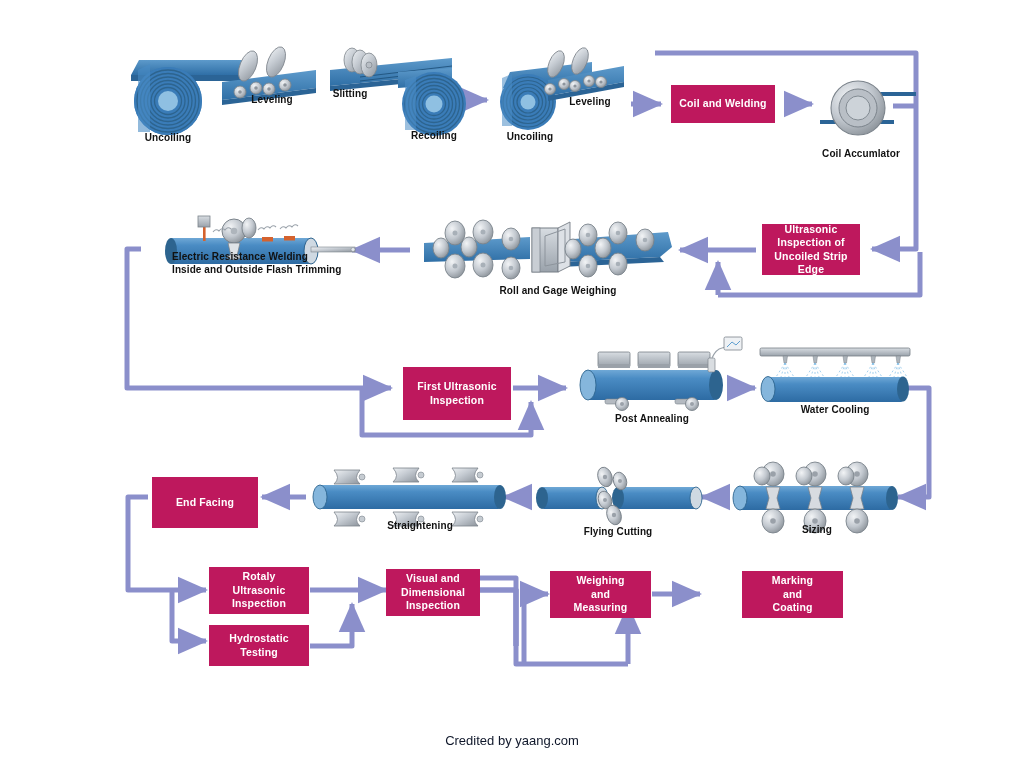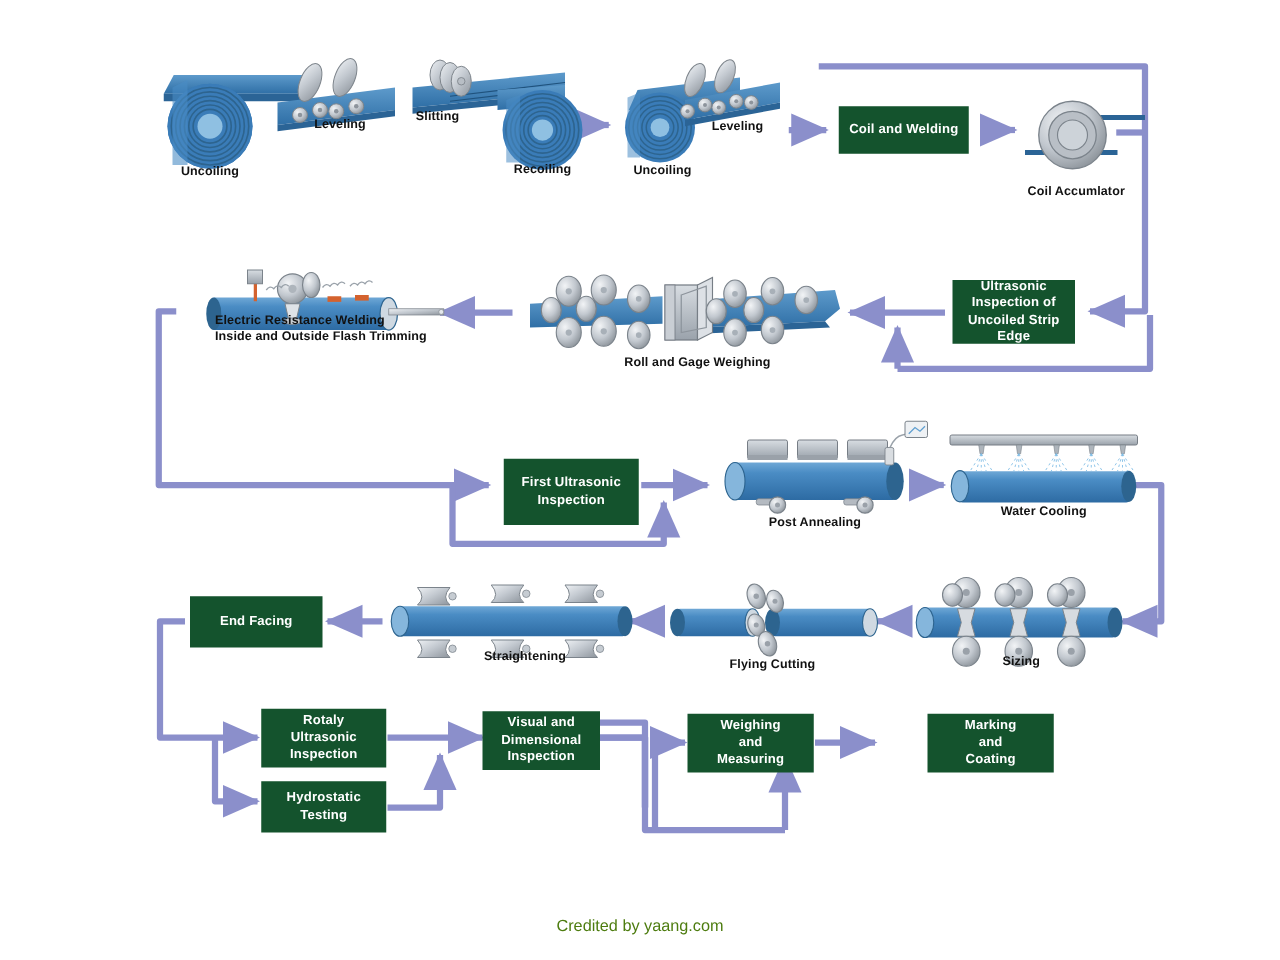--- a/index.html
+++ b/index.html
@@ -9,21 +9,21 @@
     font-family:"Liberation Sans", sans-serif;
     overflow:hidden;
     position:relative;
   }
   #stage{position:absolute;left:0;top:0;width:1024px;height:768px;}
   svg#canvas{position:absolute;left:0;top:0;width:1024px;height:768px;}
 
   
   .pbox{
     position:absolute;
-    background:#14532d;
+    background:#be185d;
     color:#ffffff;
     font-size:10.5px;
     font-weight:bold;
     line-height:13.5px;
     display:flex;align-items:center;justify-content:center;
     text-align:center;
     letter-spacing:.15px;
     box-sizing:border-box;
     padding:2px 3px;
     z-index:5;
@@ -38,21 +38,21 @@
     text-align:center;
     white-space:pre;
     z-index:6;
     letter-spacing:.1px;
   }
   .cap.left{text-align:left;}
   #credit{
     position:absolute;
     left:0;top:733px;width:1024px;
     text-align:center;
-    color:#4d7c0f;
+    color:#0f172a;
     font-size:13px;
     z-index:7;
   }
 </style>
 </head>
 <body>
 
 <div id="stage">
 
 <svg id="canvas" viewBox="0 0 1024 768">
@@ -493,21 +493,21 @@
   <span style="white-space:pre-line;">Ultrasonic
 Inspection of
 Uncoiled Strip Edge</span>
 </div>
 
 <div class="pbox" style="left:403px;top:367px;width:108px;height:53px;">
   <span style="white-space:pre-line;">First Ultrasonic
 Inspection</span>
 </div>
 
-<div class="pbox" style="left:152px;top:477px;width:106px;height:41px;">
+<div class="pbox" style="left:152px;top:477px;width:106px;height:51px;">
   <span>End Facing</span>
 </div>
 
 <div class="pbox" style="left:209px;top:567px;width:100px;height:47px;">
   <span style="white-space:pre-line;">Rotaly
 Ultrasonic
 Inspection</span>
 </div>
 
 <div class="pbox" style="left:209px;top:625px;width:100px;height:41px;">

